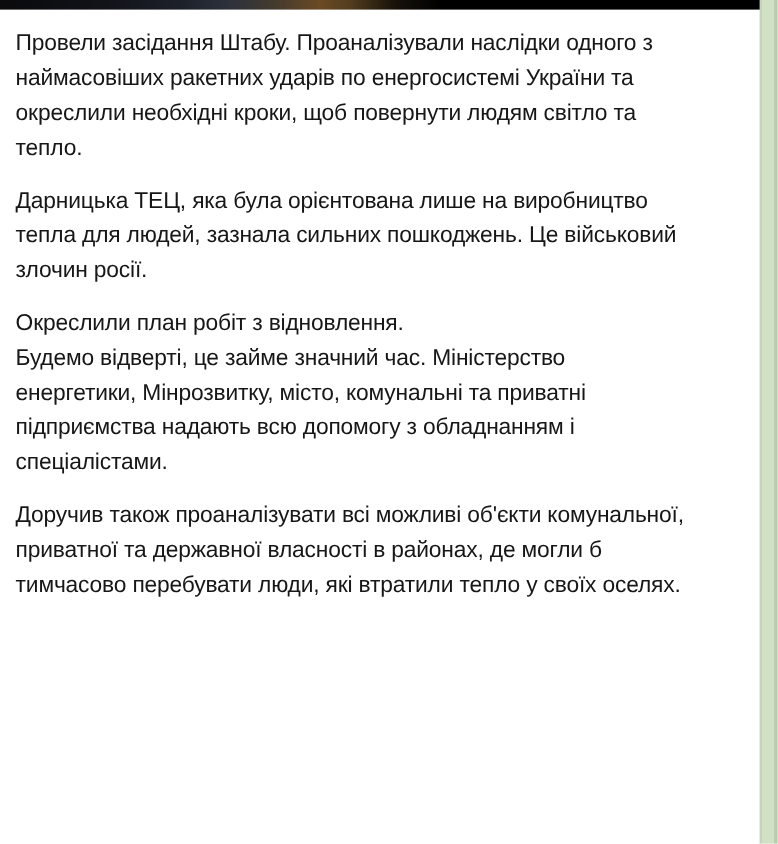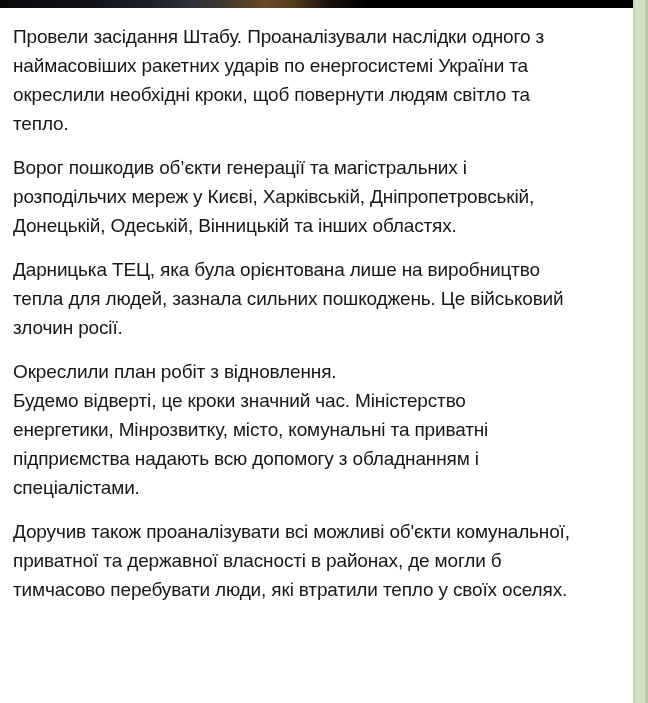--- a/index.html
+++ b/index.html
@@ -49,27 +49,24 @@
 
 <div class="photo-strip"></div>
 
 <div class="chat-bg-strip"></div>
 
 <div class="message">
   <p class="para">Провели засідання Штабу. Проаналізували наслідки одного з
 наймасовіших ракетних ударів по енергосистемі України та
 окреслили необхідні кроки, щоб повернути людям світло та
 тепло.</p>
-  <p class="para">Ворог пошкодив об’єкти генерації та магістральних і
-розподільчих мереж у Києві, Харківській, Дніпропетровській,
-Донецькій, Одеській, Вінницькій та інших областях.</p>
   <p class="para">Дарницька ТЕЦ, яка була орієнтована лише на виробництво
 тепла для людей, зазнала сильних пошкоджень. Це військовий
 злочин росії.</p>
   <p class="para">Окреслили план робіт з відновлення.
-Будемо відверті, це кроки значний час. Міністерство
+Будемо відверті, це займе значний час. Міністерство
 енергетики, Мінрозвитку, місто, комунальні та приватні
 підприємства надають всю допомогу з обладнанням і
 спеціалістами.</p>
   <p class="para">Доручив також проаналізувати всі можливі об'єкти комунальної,
 приватної та державної власності в районах, де могли б
 тимчасово перебувати люди, які втратили тепло у своїх оселях.</p>
 </div>
 
 </body></html>

